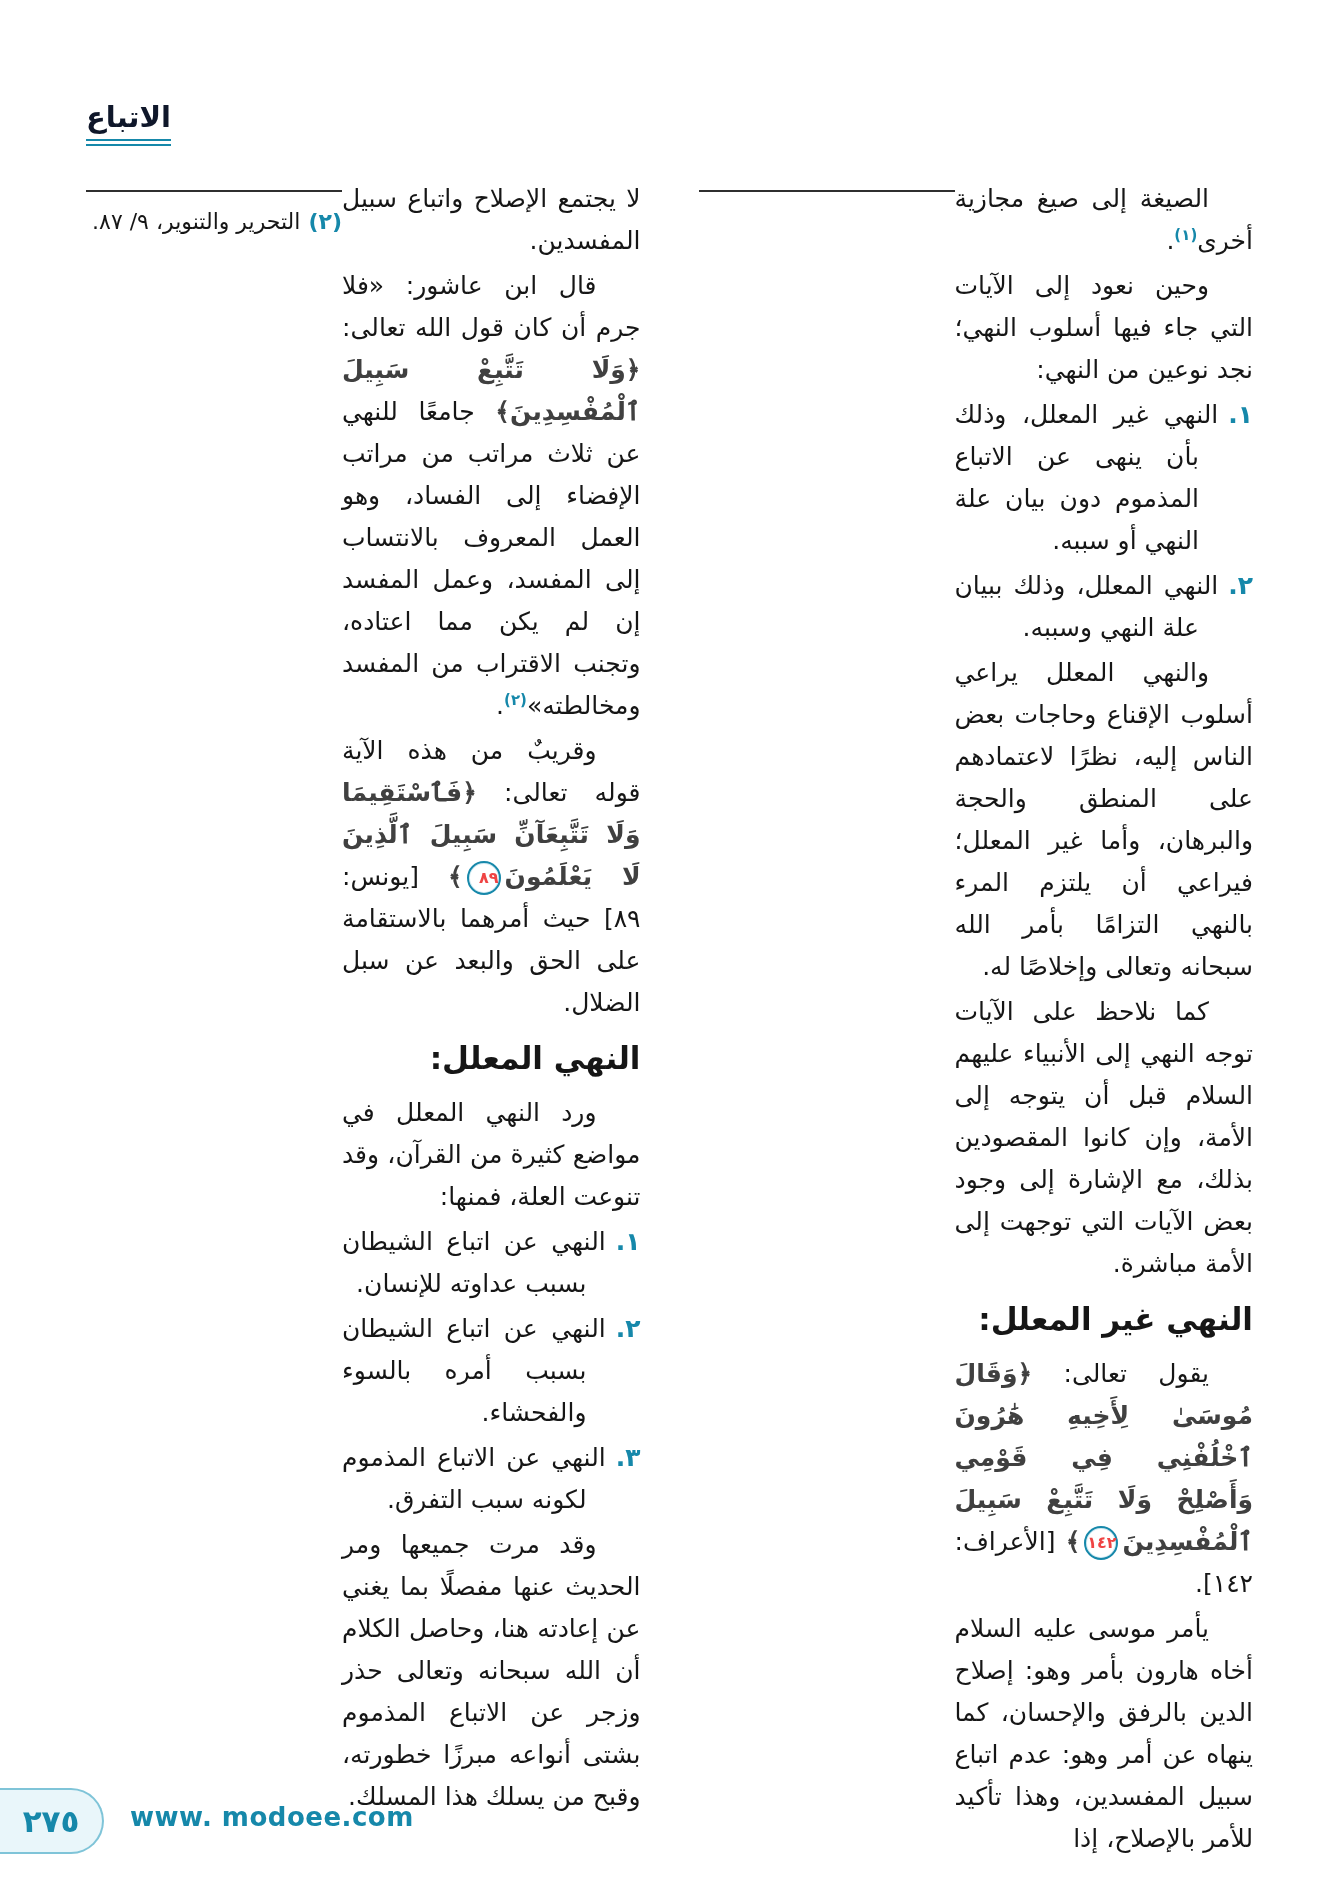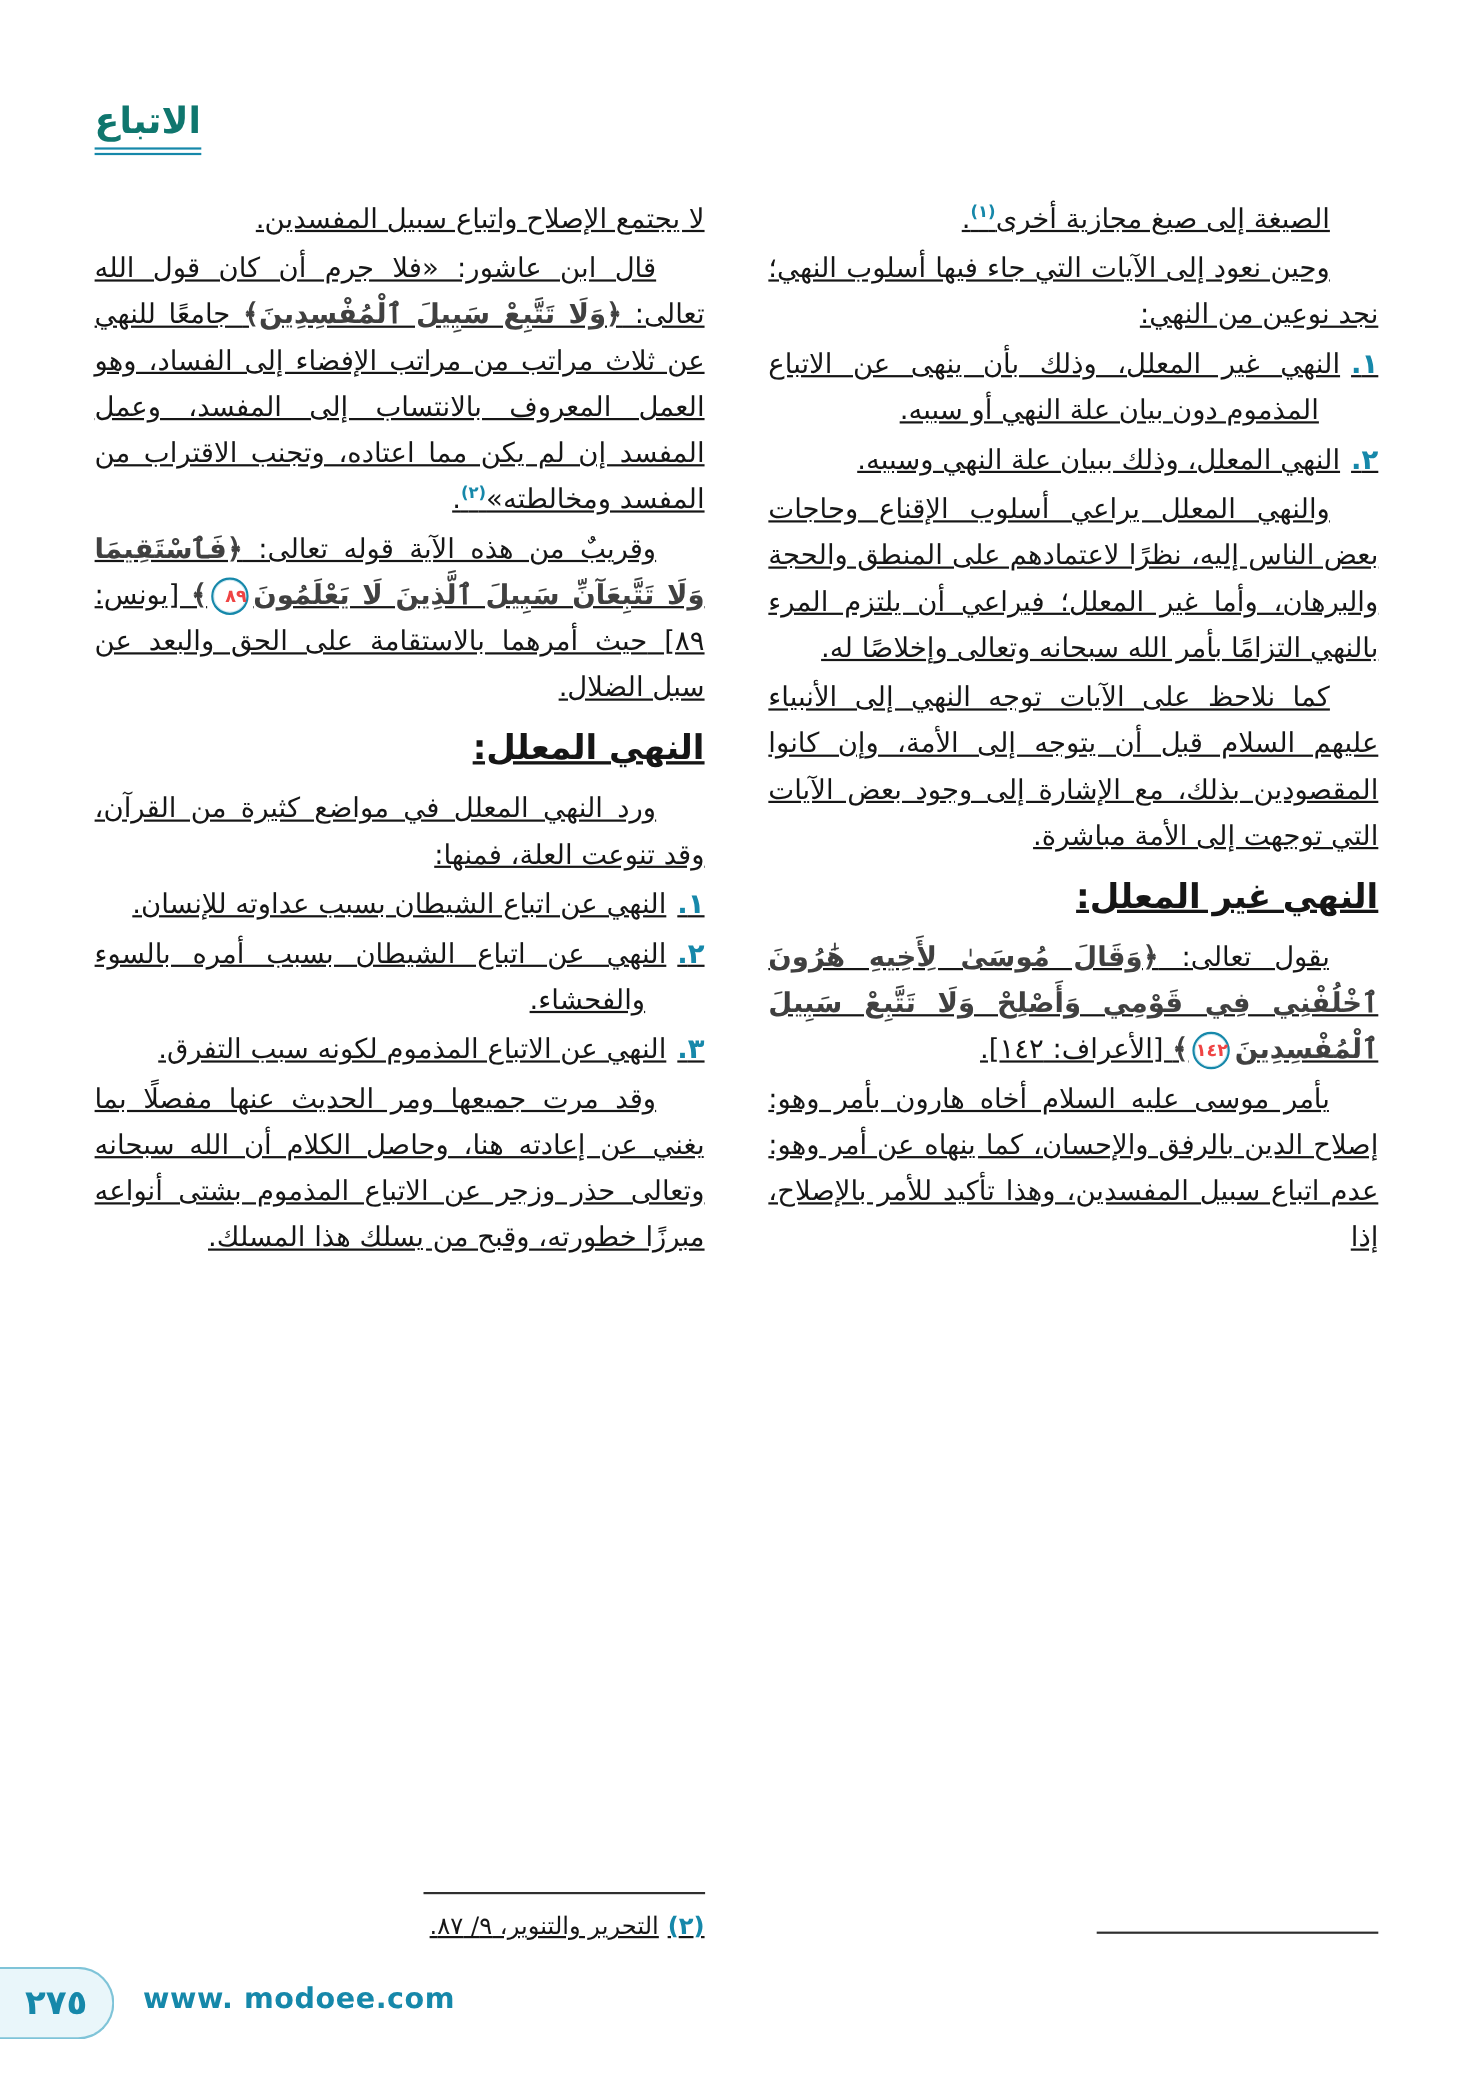--- a/index.html
+++ b/index.html
@@ -7,37 +7,37 @@
   body {
     width: 1339px; height: 1890px;
     background: #ffffff;
     font-family: "DejaVu Sans", sans-serif;
     direction: rtl;
     position: relative;
     overflow: hidden;
     color: #161616;
   }
   .page-header {
-    position: absolute; top: 90px; left: 86px;
-    font-size: 33px; font-weight: bold; color: #0f766e;
+    position: absolute; top: 100px; left: 86px;
+    font-size: 29px; font-weight: bold; color: #0f172a;
   }
   .page-header .title {
     display: inline-block; padding-bottom: 5px;
     border-bottom: 2px solid #1688aa; position: relative;
   }
   .page-header .title::after {
     content: ""; position: absolute; left: 0; right: 0; bottom: -7px;
     height: 2px; background: #1688aa;
   }
   .columns {
     position: absolute; top: 178px; right: 86px;
     width: 1167px; height: 1592px;
     display: flex; gap: 58px;
   }
-  .column { flex: 1; display: flex; flex-direction: column; min-width: 0; text-decoration: underline; }
+  .column { flex: 1; display: flex; flex-direction: row; min-width: 0; }
   .col-body { flex: 1; }
   .para {
     font-size: 25px; line-height: 1.68; text-align: justify;
     margin: 0 0 3px 0;
   }
   .para.body { text-indent: 44px; }
   .para.cont { text-indent: 0; }
   .para.heading {
     font-weight: bold; font-size: 31px;
     margin: 8px 0 8px 0; text-indent: 0;

